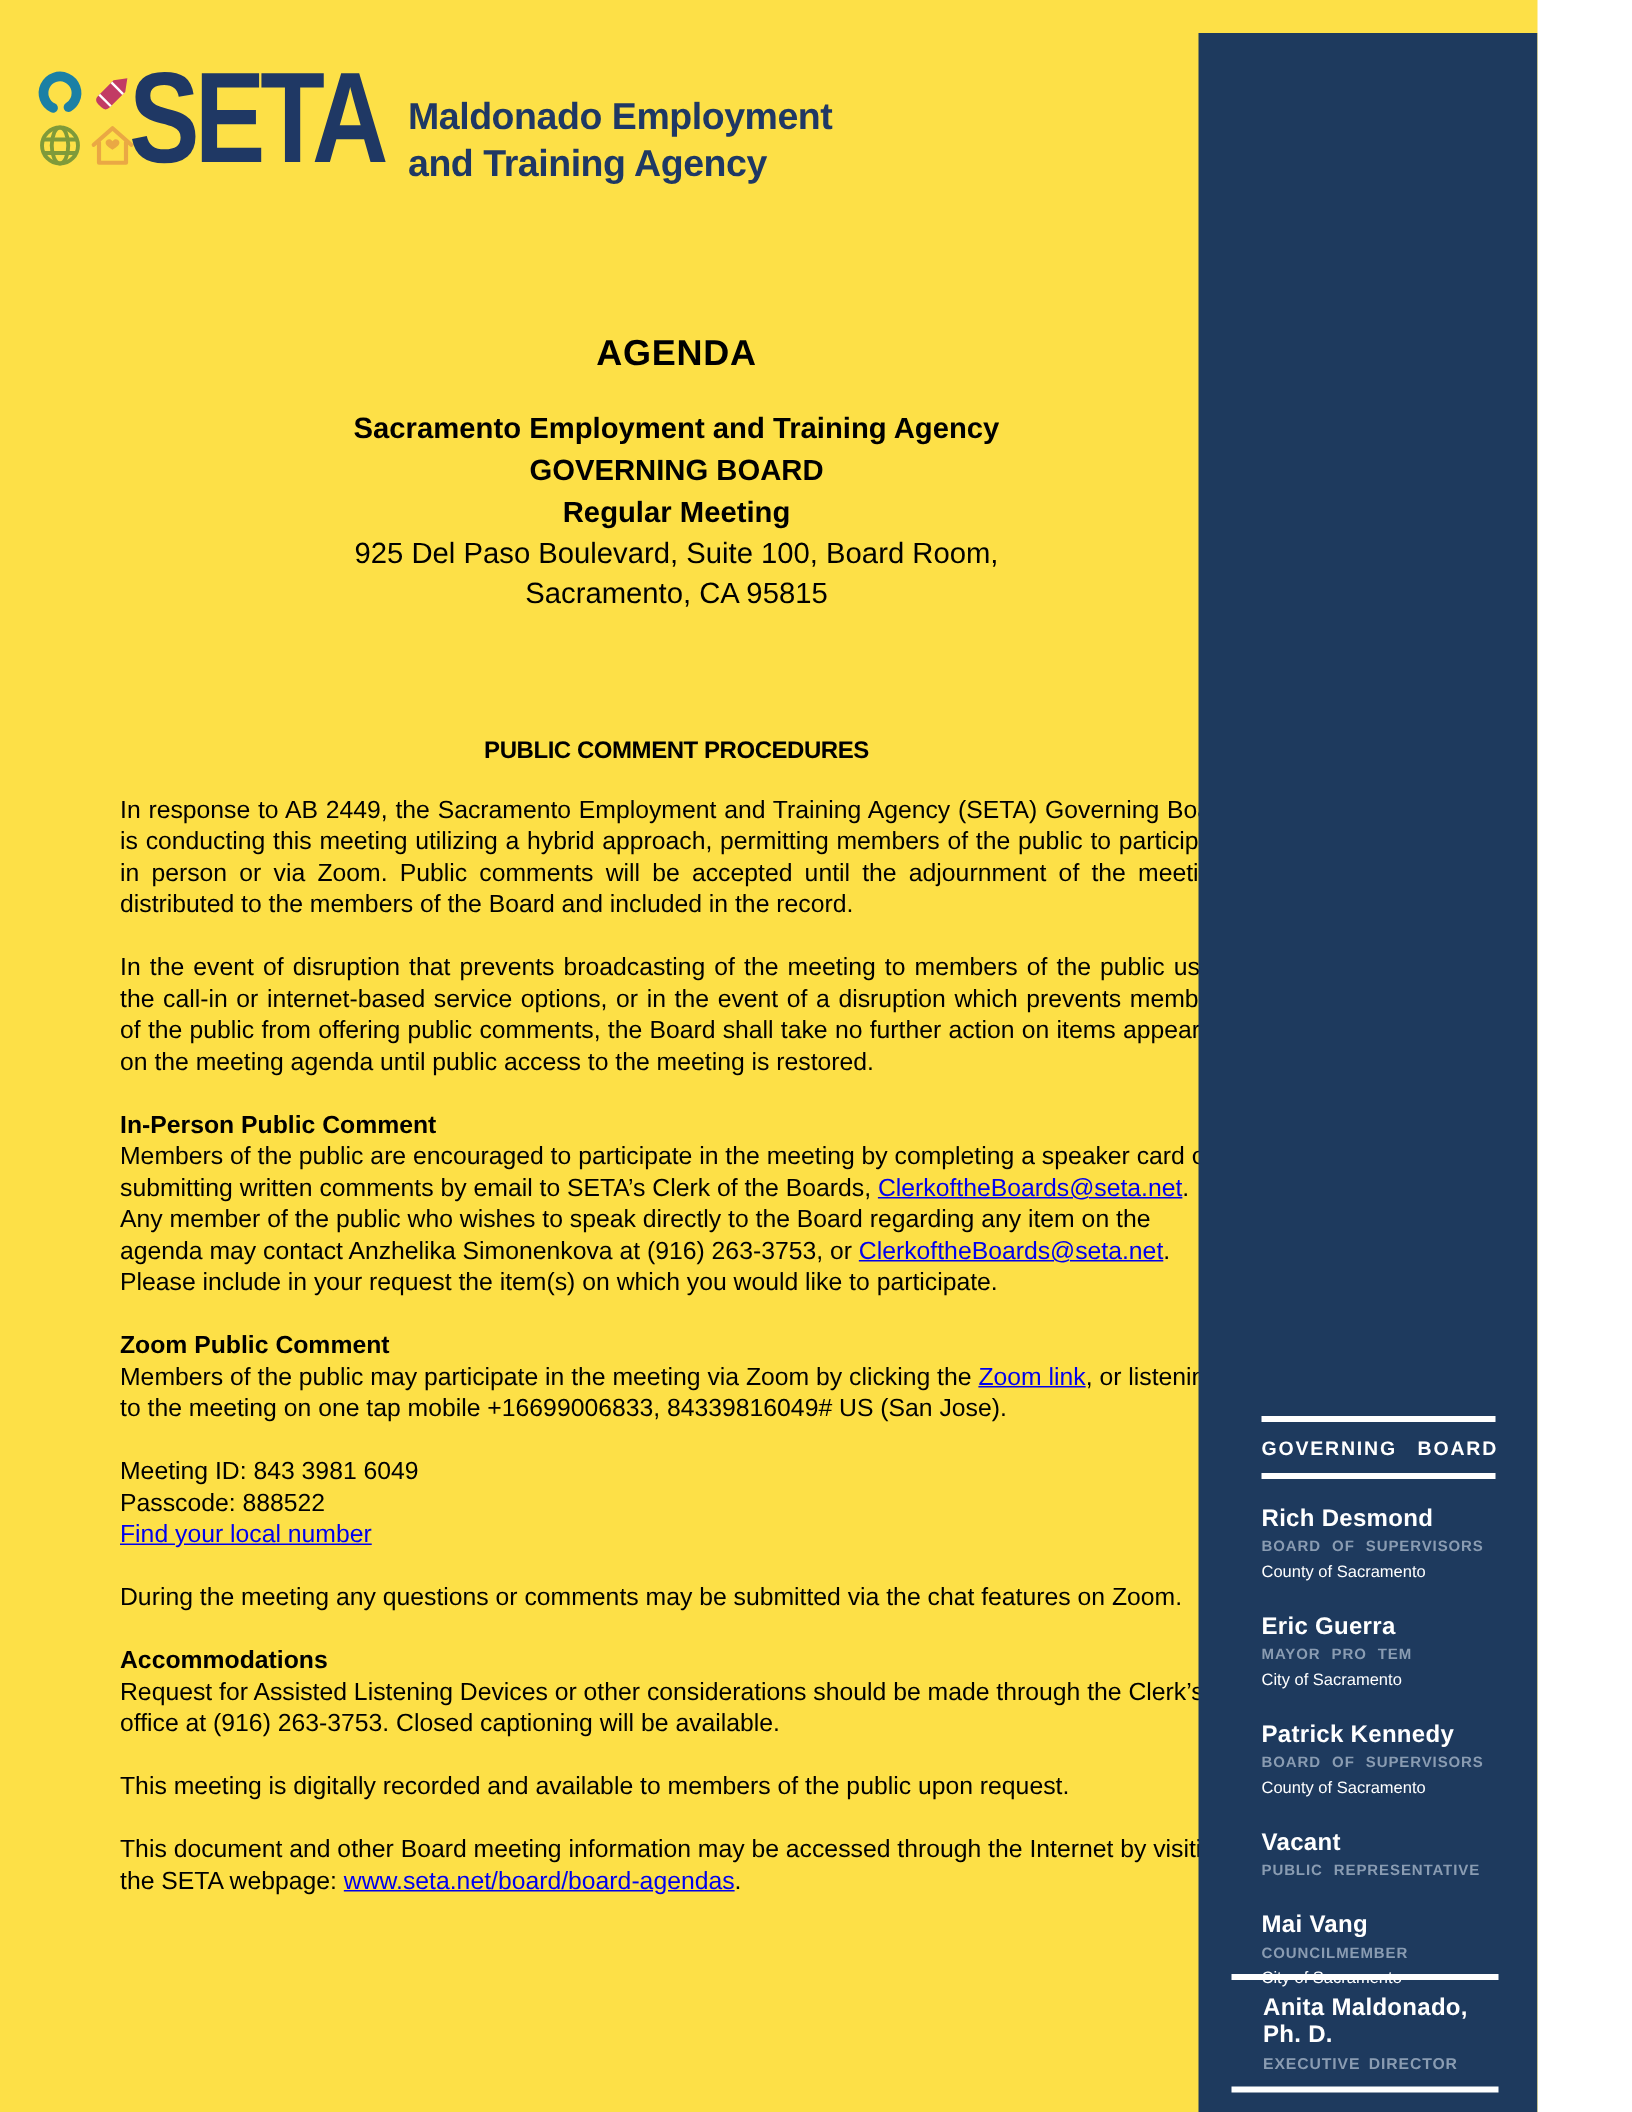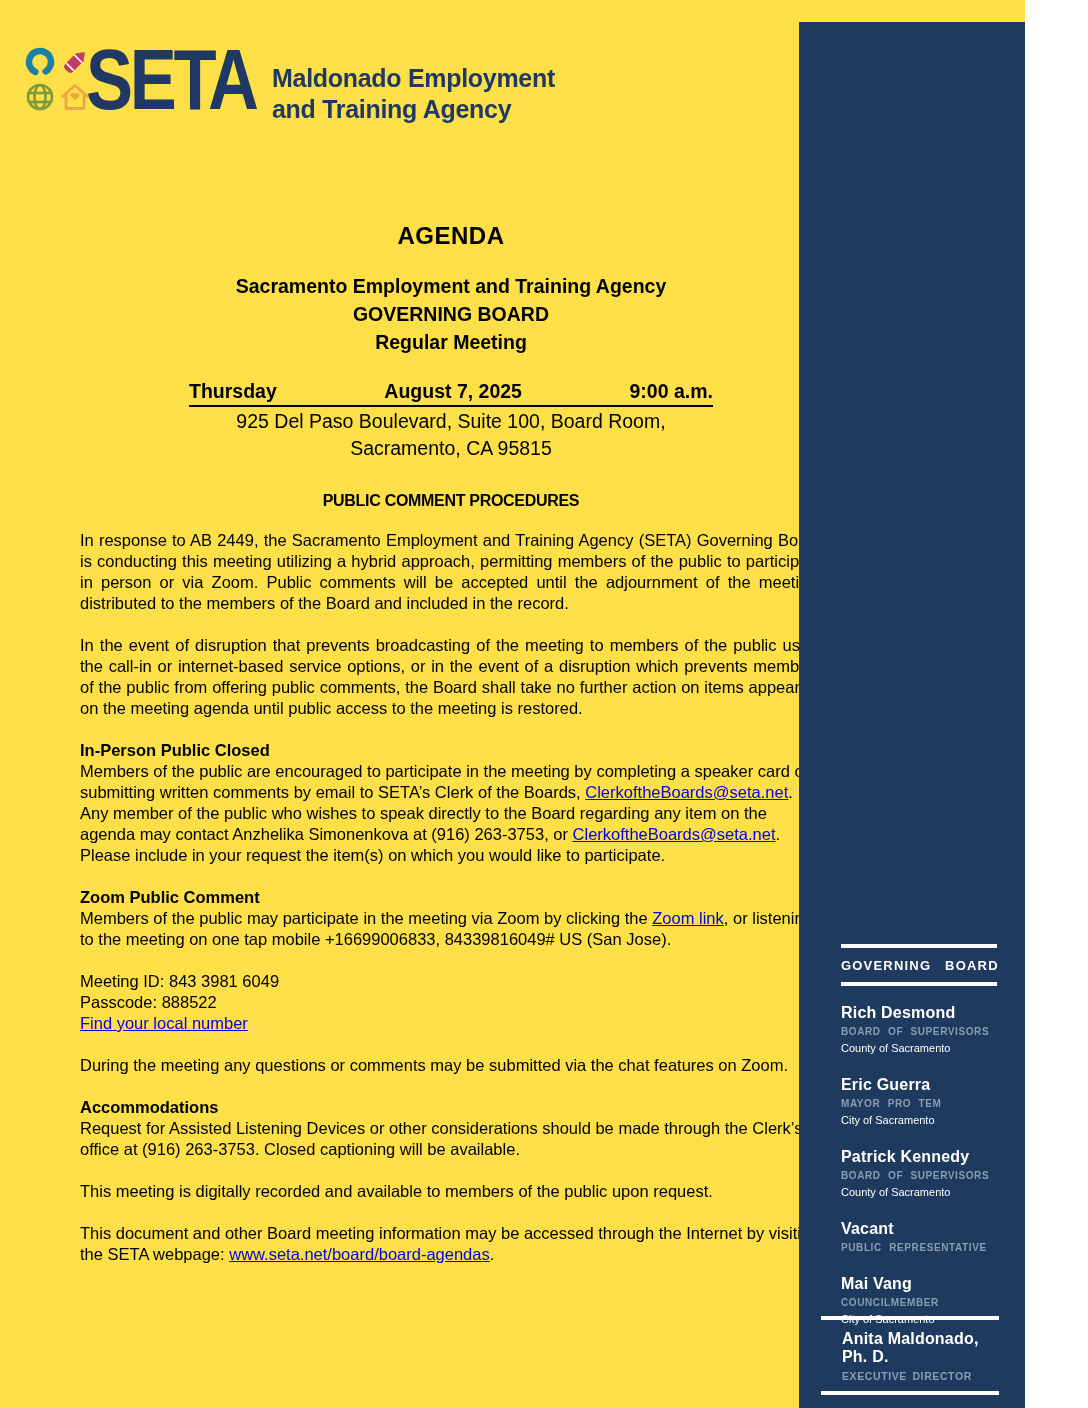--- a/index.html
+++ b/index.html
@@ -132,37 +132,32 @@
   <div class="tagline">
     <div>Maldonado Employment</div>
     <div>and Training Agency</div>
   </div>
 
   <div class="title-block">
     <div class="agenda-title">AGENDA</div>
     <div class="title-line">Sacramento Employment and Training Agency</div>
     <div class="title-line">GOVERNING BOARD</div>
     <div class="title-line">Regular Meeting</div>
-    <div class="date-row">
-      <span>Thursday</span>
-      <span>August 7, 2025</span>
-      <span>9:00 a.m.</span>
-    </div>
     <div class="addr-line">925 Del Paso Boulevard, Suite 100, Board Room,</div>
     <div class="addr-line">Sacramento, CA 95815</div>
   </div>
 
   <div class="content">
     <div class="proc-title">PUBLIC COMMENT PROCEDURES</div>
 
     <p class="para justify">In response to AB 2449, the Sacramento Employment and Training Agency (SETA) Governing Board is conducting this meeting utilizing a hybrid approach, permitting members of the public to participate in person or via Zoom. Public comments will be accepted until the adjournment of the meeting, distributed to the members of the Board and included in the record.</p>
 
     <p class="para justify">In the event of disruption that prevents broadcasting of the meeting to members of the public using the call-in or internet-based service options, or in the event of a disruption which prevents members of the public from offering public comments, the Board shall take no further action on items appearing on the meeting agenda until public access to the meeting is restored.</p>
 
-    <div class="sec-heading">In-Person Public Closed</div>
+    <div class="sec-heading">In-Person Public Comment</div>
     <p class="para tight" style="margin-bottom:21px"><span>Members of the public are encouraged to participate in the meeting by completing a speaker card or submitting written comments by email to SETA’s Clerk of the Boards, </span><a class="link" href="#">ClerkoftheBoards@seta.net</a><span>. Any member of the public who wishes to speak directly to the Board regarding any item on the agenda may contact Anzhelika Simonenkova at (916) 263-3753, or </span><a class="link" href="#">ClerkoftheBoards@seta.net</a><span>. Please include in your request the item(s) on which you would like to participate.</span></p>
 
     <div class="sec-heading">Zoom Public Comment</div>
     <p class="para tight" style="margin-bottom:21px"><span>Members of the public may participate in the meeting via Zoom by clicking the </span><a class="link" href="#">Zoom link</a><span>, or listening to the meeting on one tap mobile +16699006833, 84339816049# US (San Jose).</span></p>
 
     <div class="tight gap-above">Meeting ID: 843 3981 6049</div>
     <div class="tight">Passcode: 888522</div>
     <div class="tight"><a class="link" href="#">Find your local number</a></div>
 
     <p class="para justify gap-above">During the meeting any questions or comments may be submitted via the chat features on Zoom.</p>

